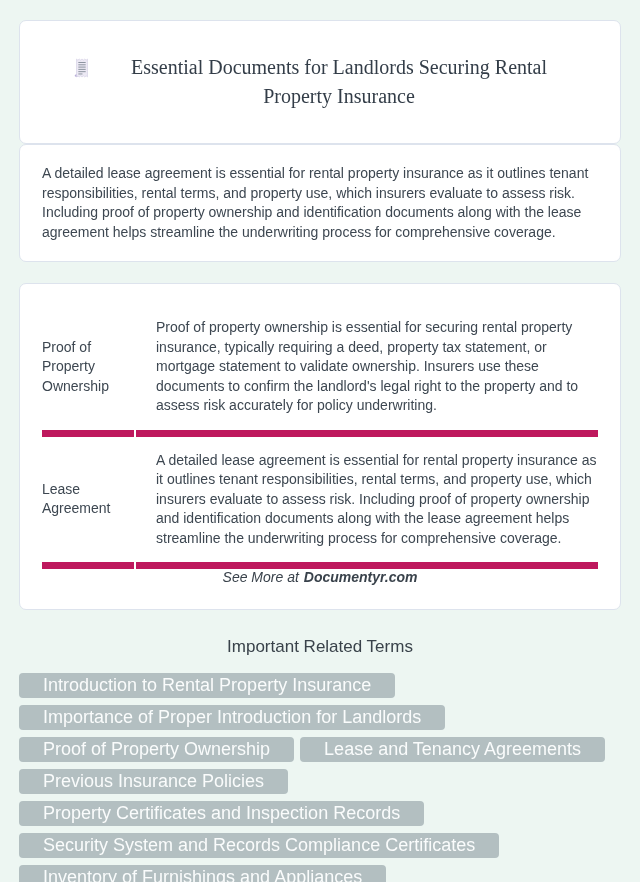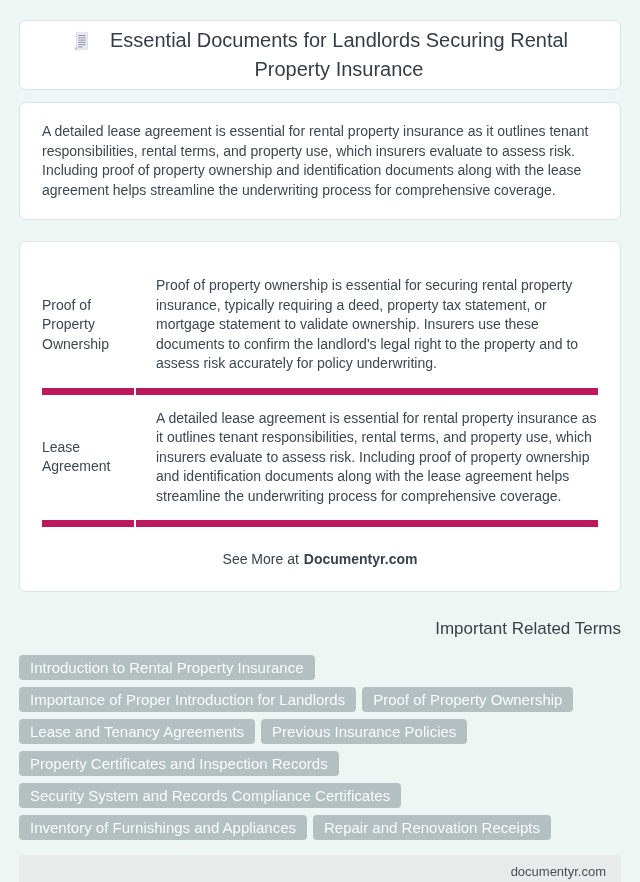--- a/index.html
+++ b/index.html
@@ -14,22 +14,22 @@
   .page { padding: 20px 19px 30px 19px; }
 
   .card {
     background: #ffffff;
     border: 1px solid #dde3ed;
     border-radius: 7px;
   }
 
   
   .header-card {
-    padding: 5px 20px;
-    margin-bottom: 12px;
+    padding: 32px 20px;
+    font-family: Liberation Serif, serif;
   }
   .header-inner {
     display: flex;
     justify-content: center;
     align-items: flex-start;
     gap: 16px;
   }
   .doc-icon { flex: 0 0 auto; margin-top: 4px; width: 22px; height: 22px; }
   h1.page-title {
     font-size: 20px;
@@ -66,47 +66,47 @@
   }
   .doc-table td {
     border-bottom: 7px solid #be185d;
     padding: 14px 0;
     vertical-align: middle;
   }
   .doc-table td.term { width: 92px; }
   .doc-table td.desc { padding-left: 20px; }
 
   .see-more {
-    margin-top: 24px;
     text-align: center;
     font-size: 14px;
+    font-style: italic;
     color: #39424b;
   }
   .see-more .site { font-weight: 700; margin-left: 5px; }
 
   
   .related-title {
     font-size: 17px;
     font-weight: 400;
     color: #39424a;
-    text-align: right;
+    text-align: center;
     margin: 0 0 16px 0;
   }
   .tags {
     display: flex;
     flex-wrap: wrap;
     gap: 7px 6px;
     margin-bottom: 15px;
   }
   .tag {
     background: #b3bfc1;
     color: #fafcfc;
-    font-size: 15px;
+    font-size: 18px;
     line-height: 17px;
-    padding: 4px 11px;
+    padding: 4px 24px;
     border-radius: 4px;
     white-space: nowrap;
     cursor: pointer;
   }
 
   
   .footer {
     background: #e8ebe9;
     height: 33px;
     display: flex;

